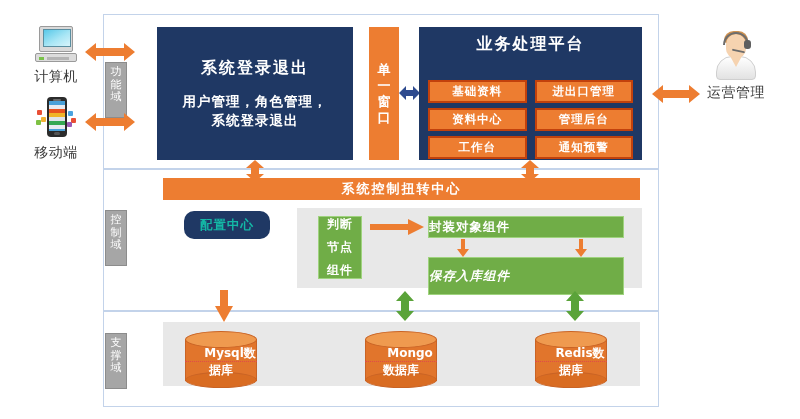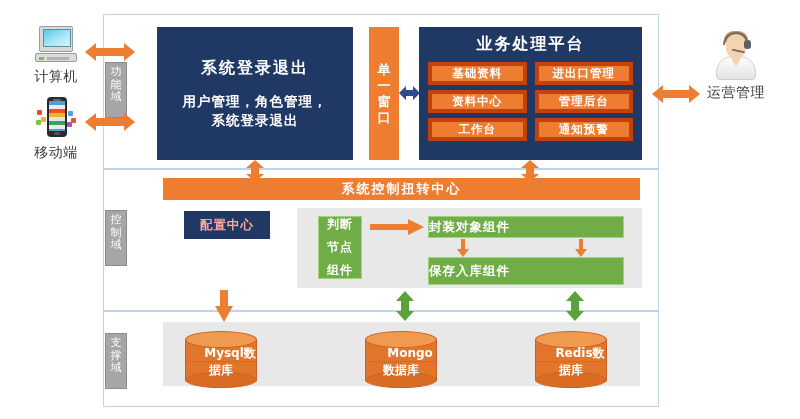--- a/index.html
+++ b/index.html
@@ -156,59 +156,59 @@
 
   .box-singlewin {
     position: absolute; left: 369px; top: 27px; width: 30px; height: 133px;
     background: #ed7d31; color: #ffffff; font-size: 13px; font-weight: bold;
     display: flex; flex-direction: column; align-items: center;
     justify-content: center; line-height: 16px; letter-spacing: 0;
   }
 
   .box-biz {
     left: 419px; top: 27px; width: 223px; height: 133px;
-    flex-direction: column; padding: 7px 9px 9px; gap: 6px; justify-content: flex-start;
+    flex-direction: column; padding: 7px 9px 9px; gap: 24px; justify-content: flex-start;
   }
   .box-biz .t1 { font-size: 16px; letter-spacing: 2px; margin-bottom: 1px; }
   .biz-grid { display: grid; grid-template-columns: 1fr 1fr; gap: 5px 8px; width: 100%; }
   .biz-cell {
-    background: #ed7d31; border: 4px solid #c2410c; color: #ffffff;
+    background: #ed7d31; border: 2px solid #c2410c; color: #ffffff;
     font-size: 11.5px; font-weight: bold; letter-spacing: 1px;
     height: 23px; display: flex; align-items: center; justify-content: center;
   }
 
   
   .bar-pivot {
     position: absolute; left: 163px; top: 178px; width: 477px; height: 22px;
     background: #ed7d31; color: #ffffff; font-size: 13px; font-weight: bold;
     letter-spacing: 2px; display: flex; align-items: center; justify-content: center;
   }
   .navy-small {
-    position: absolute; background: #1f3864; color: #fca5a5;
+    position: absolute; background: #1f3864; color: #14b8a6;
     font-size: 12.5px; font-weight: bold; letter-spacing: 1px;
-    display: flex; align-items: center; justify-content: center;
+    display: flex; align-items: center; justify-content: center; border-radius: 10px;
   }
   .box-config { left: 184px; top: 211px; width: 86px; height: 28px; }
   .box-timer  { left: 184px; top: 255px; width: 86px; height: 28px; }
 
   .gray-panel { position: absolute; background: #e8e8e8; }
   .panel-components { left: 297px; top: 208px; width: 345px; height: 80px; }
   .panel-db { left: 163px; top: 322px; width: 477px; height: 64px; }
 
   .green-box {
     position: absolute; background: #70ad47; border: 1px solid #9fd37e;
     color: #ffffff; font-size: 12.5px; font-weight: bold; letter-spacing: 1px;
     display: flex; align-items: center; justify-content: space-between; text-align: center;
   }
   .box-judge {
     left: 318px; top: 216px; width: 44px; height: 63px;
     flex-direction: column; line-height: 15.5px; font-size: 12px;
   }
   .box-encap { left: 428px; top: 216px; width: 196px; height: 22px; }
-  .box-save  { left: 428px; top: 257px; width: 196px; height: 28px; }
+  .box-save  { left: 428px; top: 257px; width: 196px; height: 38px; font-style: italic; }
 
   
   .db {
     position: absolute; width: 72px; height: 56px;
   }
   .db .cyl-body {
     position: absolute; left: 0; top: 8px; width: 72px; height: 42px;
     background: #e1752c; border-left: 1px solid #c96325; border-right: 1px solid #c96325;
   }
   .db .cyl-top {

